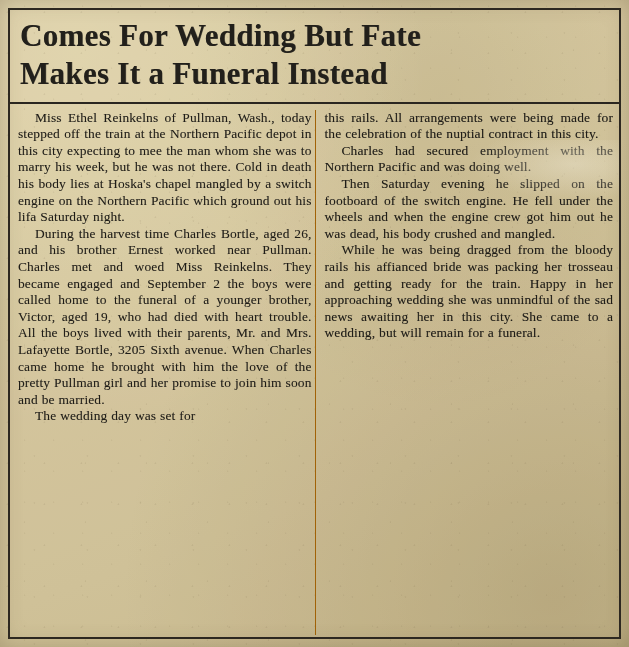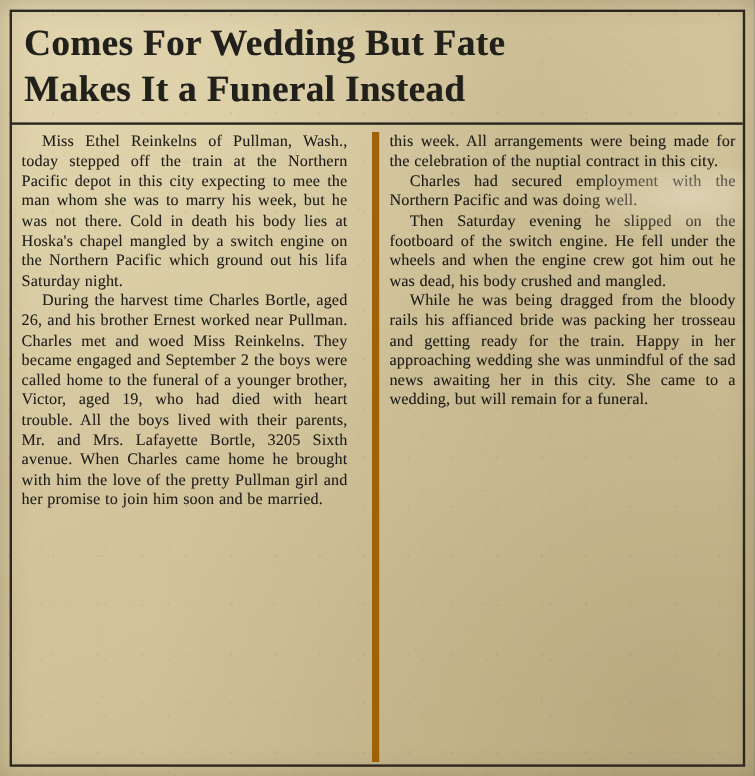--- a/index.html
+++ b/index.html
@@ -84,22 +84,22 @@
     flex-direction: row;
     padding: 6px 6px 2px 8px;
     overflow: hidden;
   }
   .col {
     flex: 1 1 50%;
     box-sizing: border-box;
     overflow: hidden;
   }
   .col-left {
-    padding-right: 20px;
-    border-right: 6px solid #a16207;
+    padding-right: 3px;
+    border-right: 1px solid #a16207;
   }
   .col-right {
     padding-left: 9px;
   }
   .para {
     margin: 0;
     font-family: "Liberation Serif", serif;
     font-size: 13.4px;
     line-height: 16.6px;
     color: #1f1d18;
@@ -150,24 +150,25 @@
     <div class="headline-box">
       <div class="headline-line">Comes For Wedding But  Fate</div>
       <div class="headline-line">Makes It a Funeral Instead</div>
     </div>
 
     <div class="columns">
 
       <div class="col col-left">
         <p class="para"><span class="indent"></span><span>Miss Ethel Reinkelns of Pullman, Wash., today stepped off the train at the Northern Pacific depot in this city expecting to mee the man whom she was to marry his week, but he was not there.  Cold in death his body lies at Hoska's chapel mangled by a switch engine on the Northern Pacific which ground out his lifa Saturday night.</span></p>
         <p class="para"><span class="indent"></span><span>During the harvest time Charles Bortle, aged 26, and his brother Ernest worked near Pullman. Charles met and woed Miss Reinkelns.  They became engaged and September 2 the boys were called home to the funeral of a younger brother, Victor, aged 19, who had died with heart trouble.  All the boys lived with their parents, Mr. and Mrs. Lafayette Bortle, 3205 Sixth avenue. When Charles came home he brought with him the love of the pretty Pullman girl and her promise to join him soon and be married.</span></p>
+        <p class="para"><span class="indent"></span><span>The wedding day was set for</span></p>
       </div>
 
       <div class="col col-right">
-        <p class="para"><span>this week. All arrangements were being made for the celebration of the nuptial contract in this city.</span></p>
+        <p class="para"><span>this rails. All arrangements were being made for the celebration of the nuptial contract in this city.</span></p>
         <p class="para"><span class="indent"></span><span>Charles had secured employment with the Northern Pacific and was doing well.</span></p>
         <p class="para"><span class="indent"></span><span>Then Saturday evening he slipped on the footboard of the switch engine.  He fell under the wheels and when the engine crew got him out he was dead, his body crushed and mangled.</span></p>
         <p class="para"><span class="indent"></span><span>While he was being dragged from the bloody rails his affianced bride was packing her trosseau and getting ready for the train. Happy in her approaching wedding she was unmindful of the sad news awaiting her in this city. She came to a wedding, but will remain for a funeral.</span></p>
       </div>
 
     </div>
   </div>
 
   <div class="fade-overlay" id="fade-right-top"></div>
   <div id="edge-shadow"></div>

